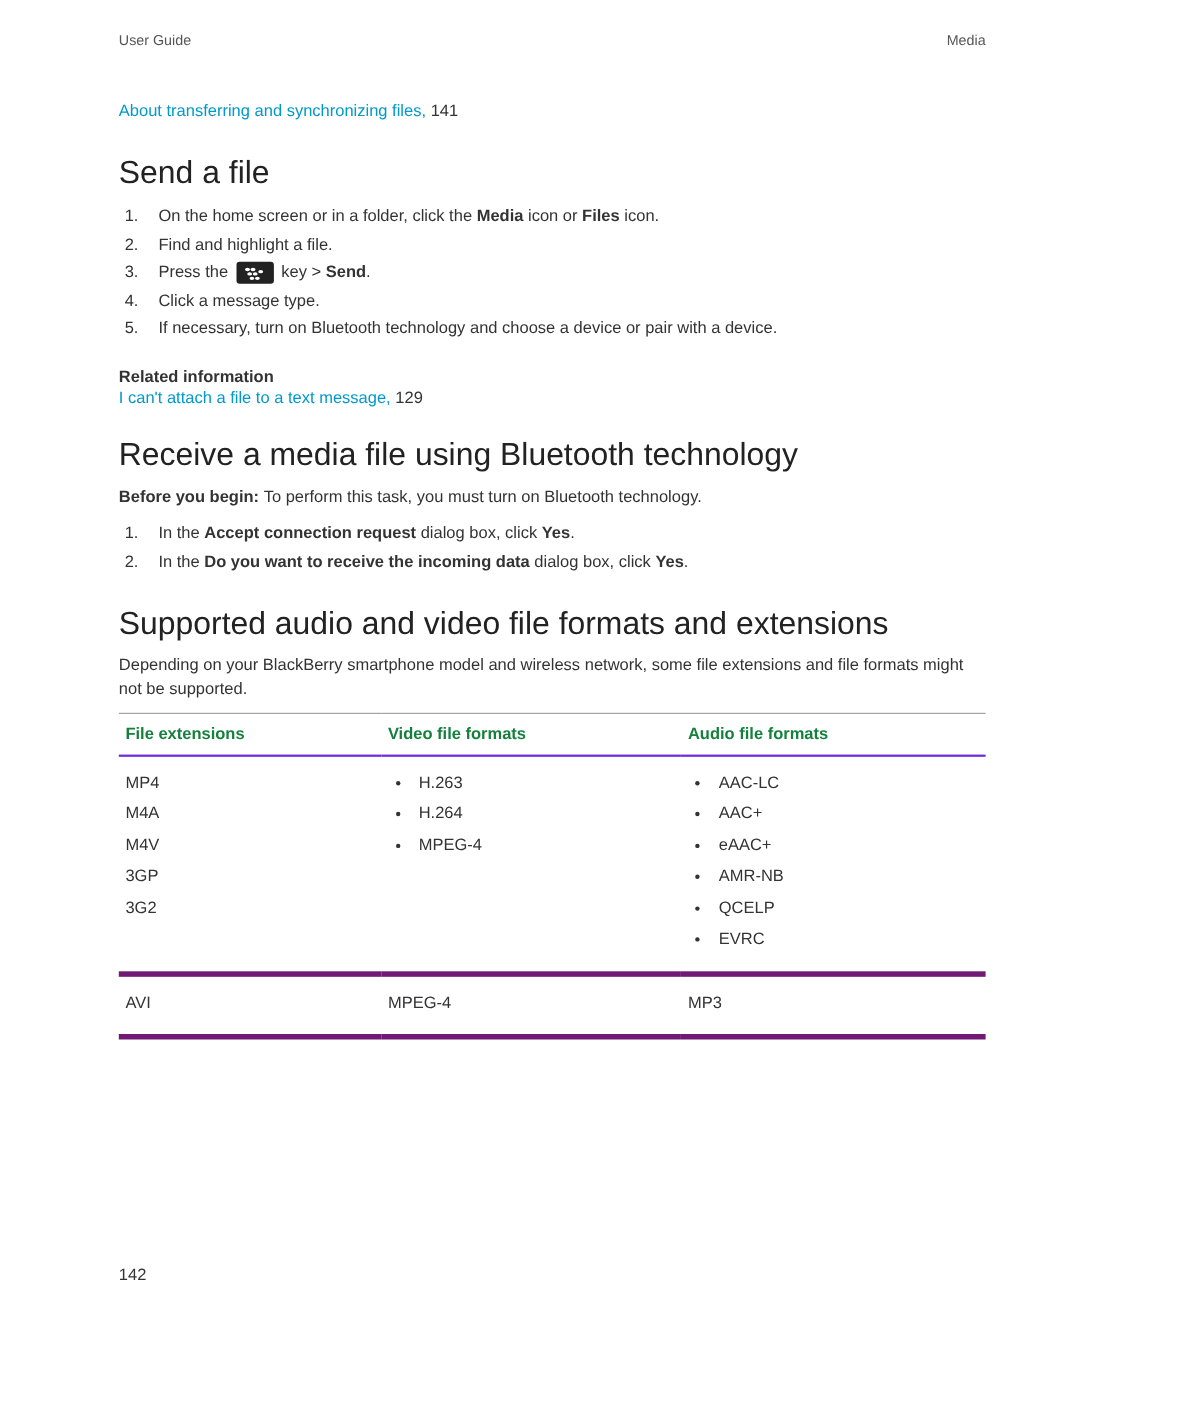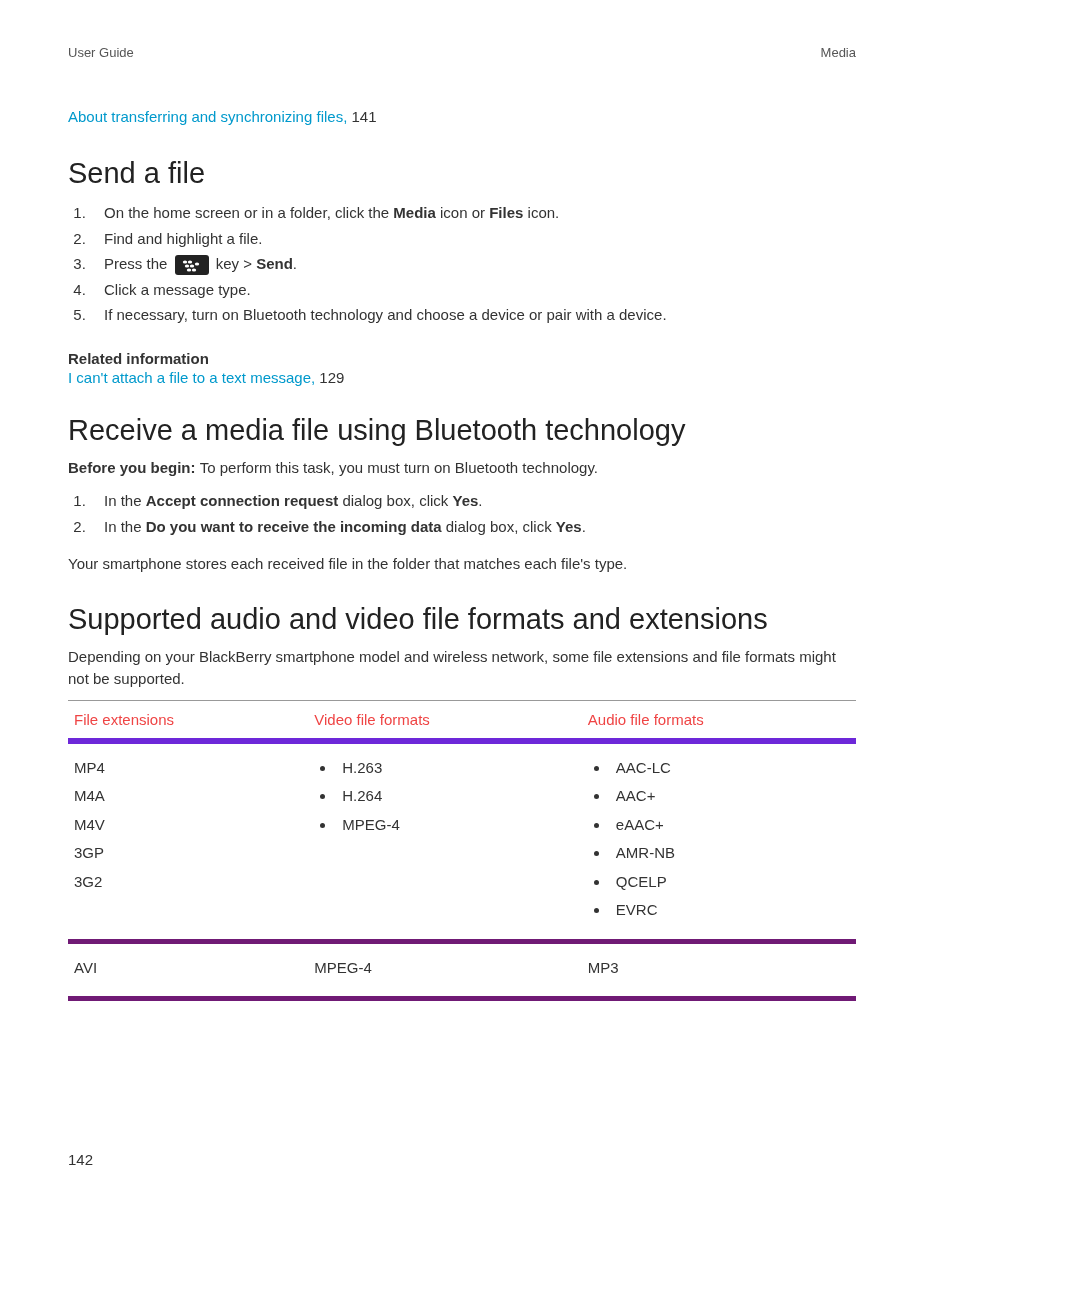--- a/index.html
+++ b/index.html
@@ -6,22 +6,23 @@
     margin: 0;
     padding: 0;
     font-family: Arial, Helvetica, sans-serif;
     background: #fff;
     color: #333;
   }
   .page {
     width: 924px;
     min-height: 1296px;
     box-sizing: border-box;
-    padding: 45px 68px 45px 68px;
+    padding: 29px 68px 45px 68px;
     position: relative;
+    margin-left: 40px;
   }
   .header-row {
     display: flex;
     justify-content: space-between;
     font-size: 13px;
     color: #555;
     margin-bottom: 48px;
   }
   .link {
     color: #0099cc;
@@ -89,24 +90,24 @@
     text-align: center;
   }
   table.formats {
     width: 100%;
     border-collapse: collapse;
     margin-top: 6px;
     font-size: 15px;
   }
   table.formats th {
     text-align: left;
-    font-weight: 400;
-    color: #ef4444;
+    font-weight: 700;
+    color: #15803d;
     border-top: 1px solid #999;
-    border-bottom: 6px solid #6d28d9;
+    border-bottom: 2px solid #6d28d9;
     padding: 10px 6px;
   }
   table.formats td {
     vertical-align: top;
     border-bottom: 5px solid #701a75;
     padding: 10px 6px 14px 6px;
     line-height: 1.9;
   }
   table.formats ul {
     margin: 0;
@@ -181,21 +182,20 @@
 
   <ol>
     <li>
       <span>In the </span><strong>Accept connection request</strong><span> dialog box, click </span><strong>Yes</strong><span>.</span>
     </li>
     <li>
       <span>In the </span><strong>Do you want to receive the incoming data</strong><span> dialog box, click </span><strong>Yes</strong><span>.</span>
     </li>
   </ol>
 
-  <p>Your smartphone stores each received file in the folder that matches each file's type.</p>
 
   <h2>Supported audio and video file formats and extensions</h2>
 
   <p>Depending on your BlackBerry smartphone model and wireless network, some file extensions and file formats might not be supported.</p>
 
   <table class="formats">
     <thead>
       <tr>
         <th>File extensions</th>
         <th>Video file formats</th>

